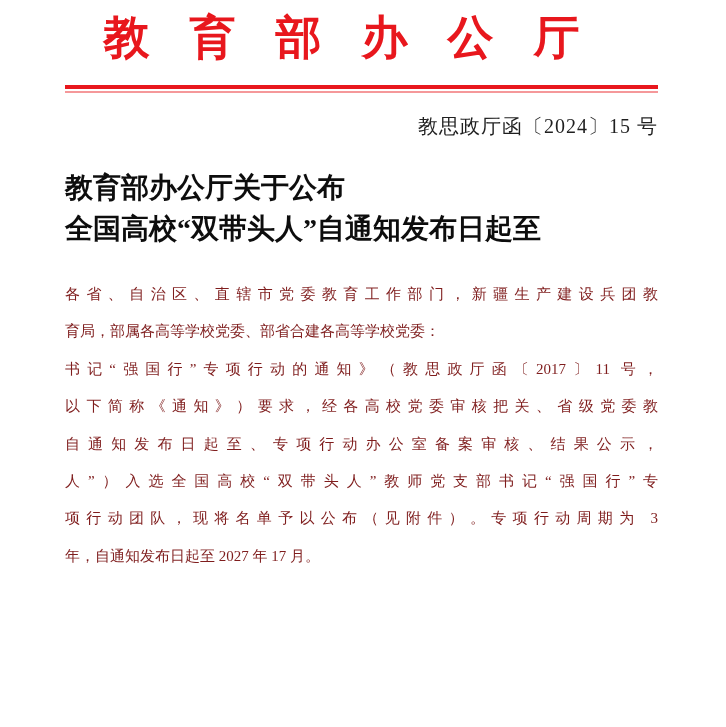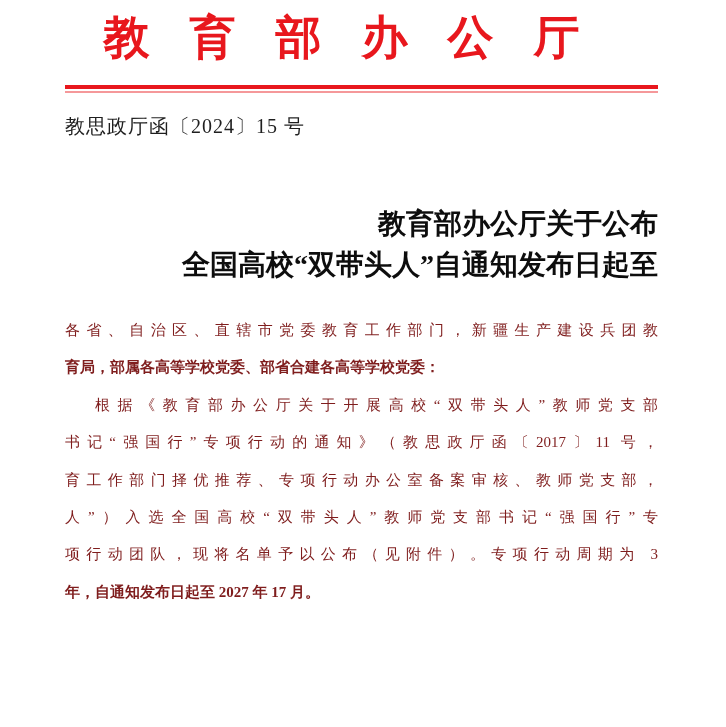--- a/index.html
+++ b/index.html
@@ -35,45 +35,45 @@
   .rule-thin {
     margin-top: 2px;
     height: 2px;
     background: #f5989a;
   }
   .doc-number {
     margin-top: 20px;
     font-size: 20px;
     line-height: 26px;
     color: #1f1f1f;
+    text-align: right;
     letter-spacing: 1px;
   }
   .doc-title {
-    margin-top: 64px;
+    margin-top: 28px;
     font-size: 28px;
     font-weight: bold;
     line-height: 41px;
     color: #0d0d0d;
-    text-align: right;
+    text-align: left;
   }
   .doc-body {
     margin-top: 27px;
     font-size: 15px;
     line-height: 37.4px;
     color: #7f1d1d;
   }
   .text-line {
     text-align: justify;
     text-align-last: justify;
     white-space: nowrap;
   }
   .text-line.line-last {
     text-align: center;
     text-align-last: left;
-    font-weight: bold;
   }
   .text-line.line-indent {
     text-indent: 2em;
   }
 </style>
 </head>
 <body>
 
 <div class="page">
 
@@ -92,23 +92,23 @@
   </div>
 
   <div class="doc-body">
 
     <div>
       <div class="text-line">各省、自治区、直辖市党委教育工作部门，新疆生产建设兵团教</div>
       <div class="text-line line-last">育局，部属各高等学校党委、部省合建各高等学校党委：</div>
     </div>
 
     <div>
-      <div class="text-line line-indent">根据《教育部办公厅关于开展高校“双带头人”教师党支部</div>
       <div class="text-line">书记“强国行”专项行动的通知》（教思政厅函〔2017〕11 号，</div>
-      <div class="text-line">育工作部门择优推荐、专项行动办公室备案审核、教师党支部，</div>
+      <div class="text-line">以下简称《通知》）要求，经各高校党委审核把关、省级党委教</div>
+      <div class="text-line">自通知发布日起至、专项行动办公室备案审核、结果公示，</div>
       <div class="text-line">人”）入选全国高校“双带头人”教师党支部书记“强国行”专</div>
       <div class="text-line">项行动团队，现将名单予以公布（见附件）。专项行动周期为 3</div>
       <div class="text-line line-last">年，自通知发布日起至 2027 年 17 月。</div>
     </div>
 
   </div>
 
 </div>
 
 </body></html>

